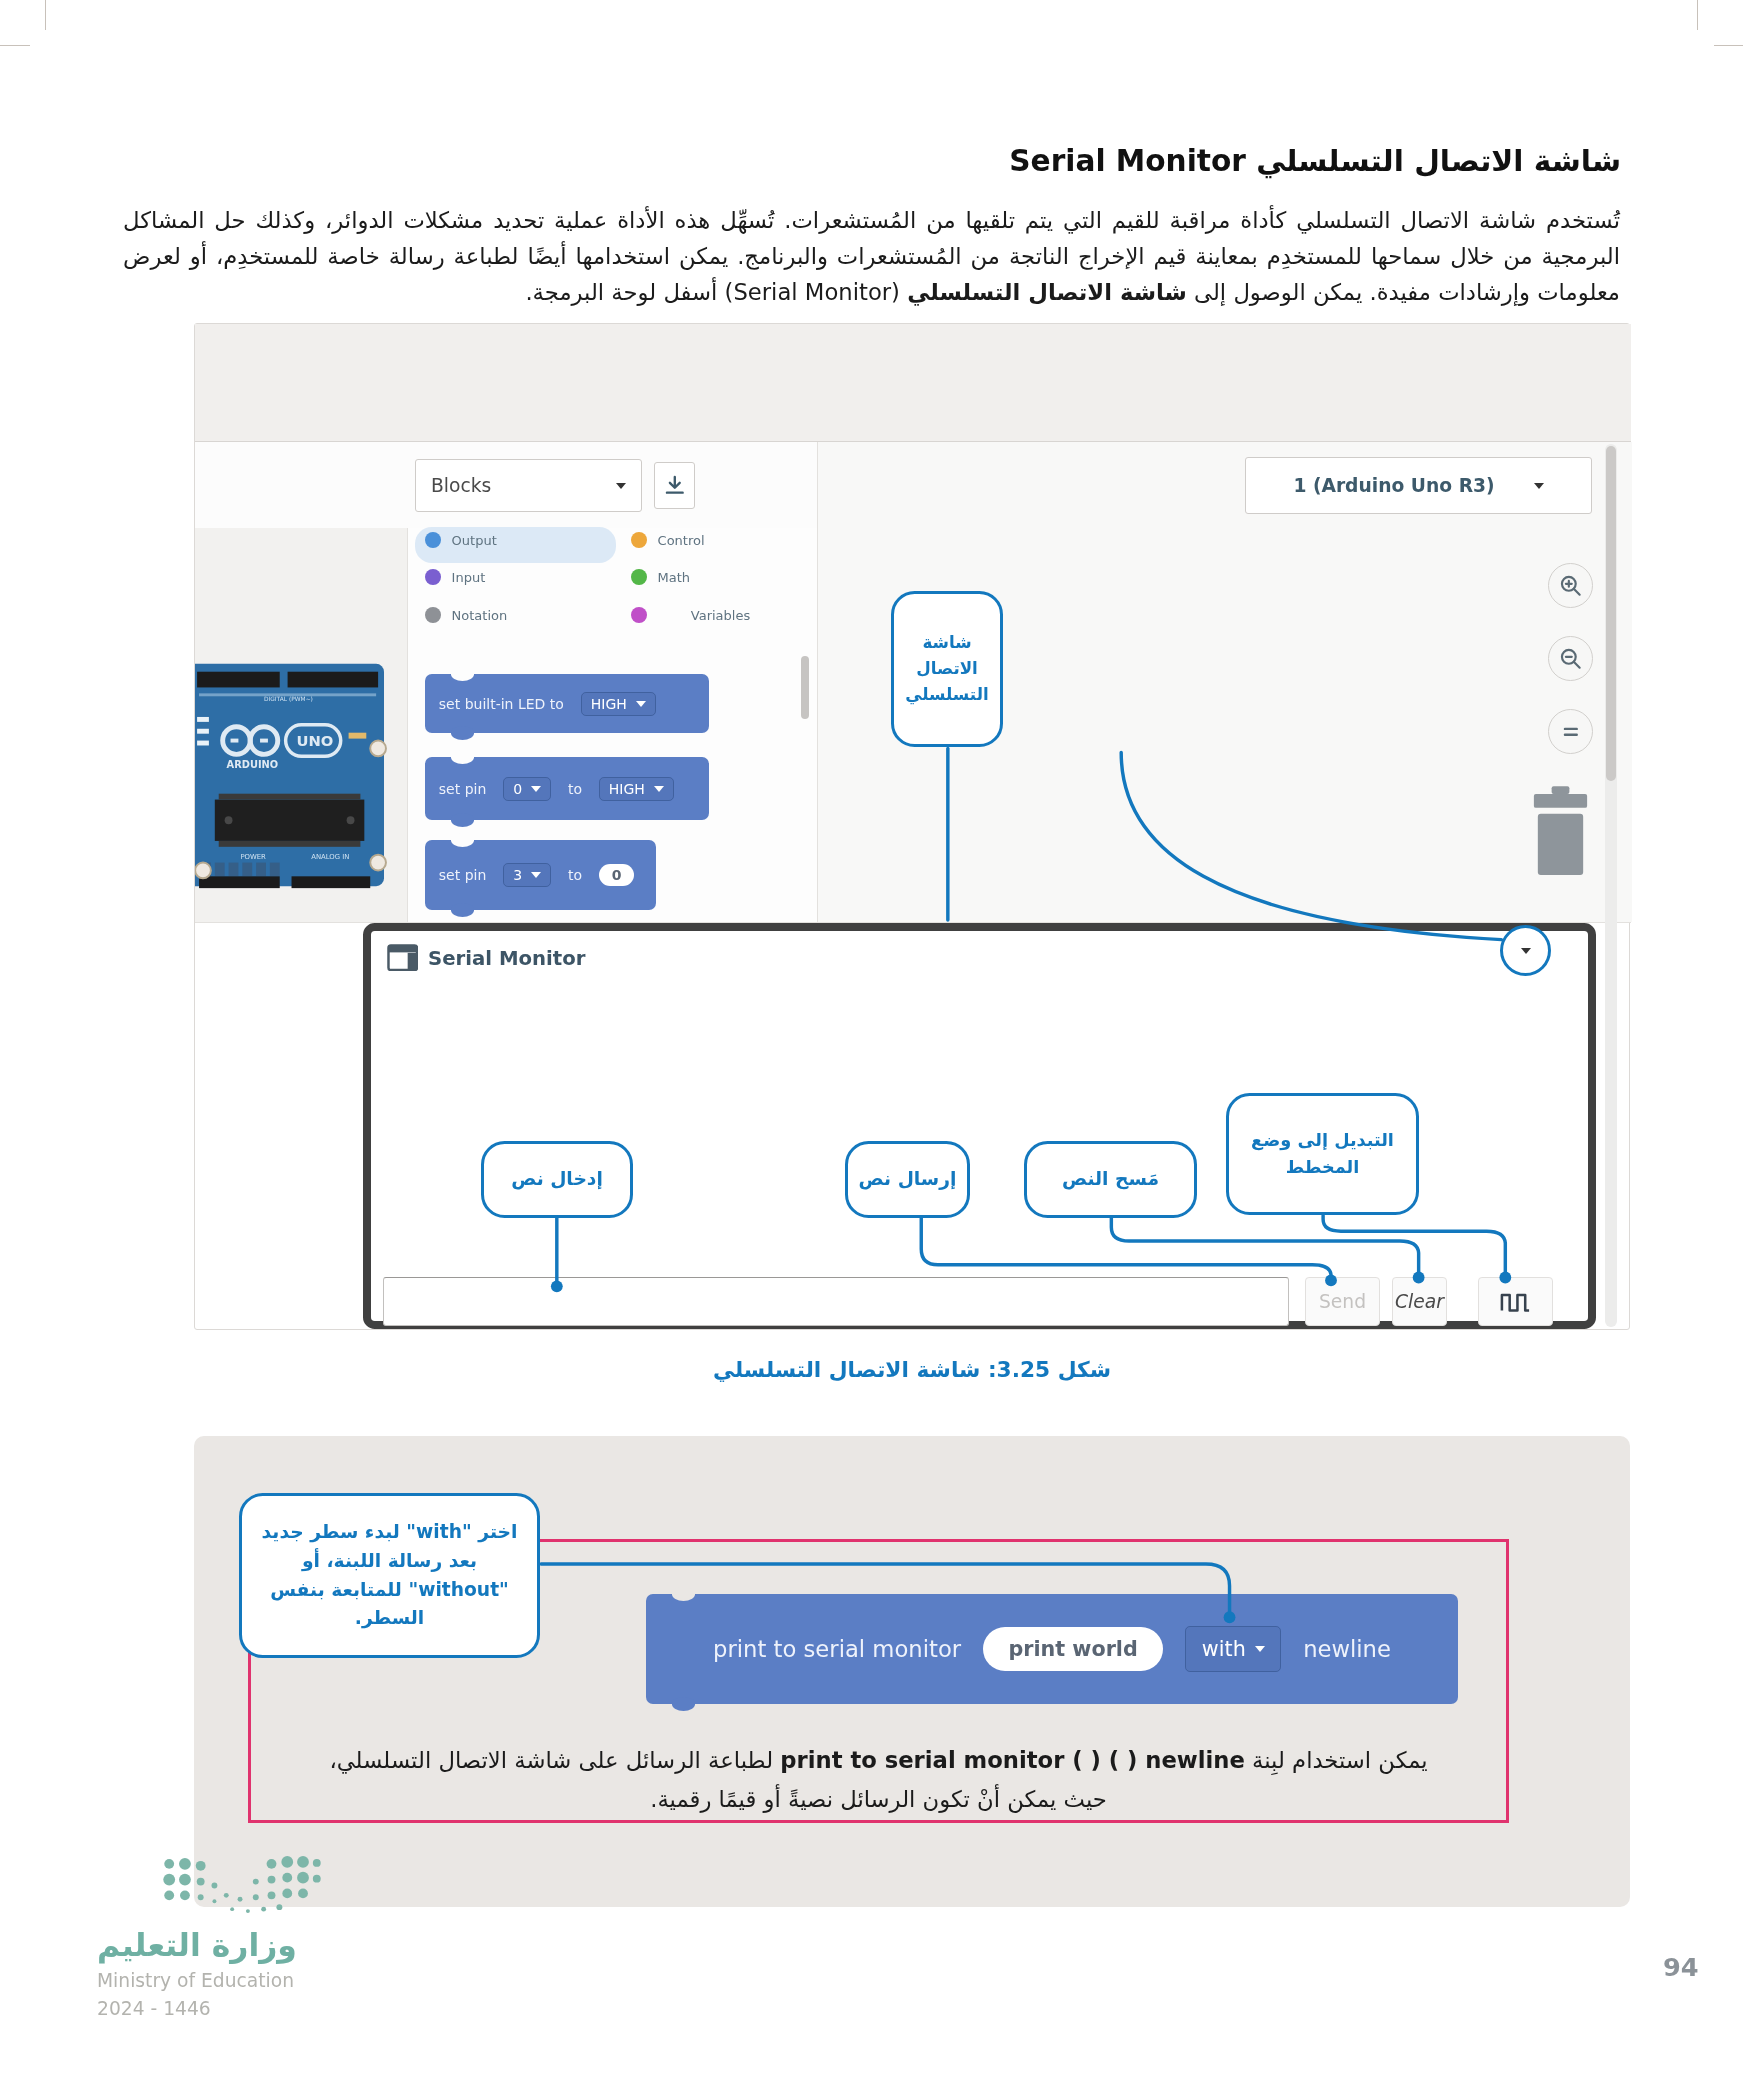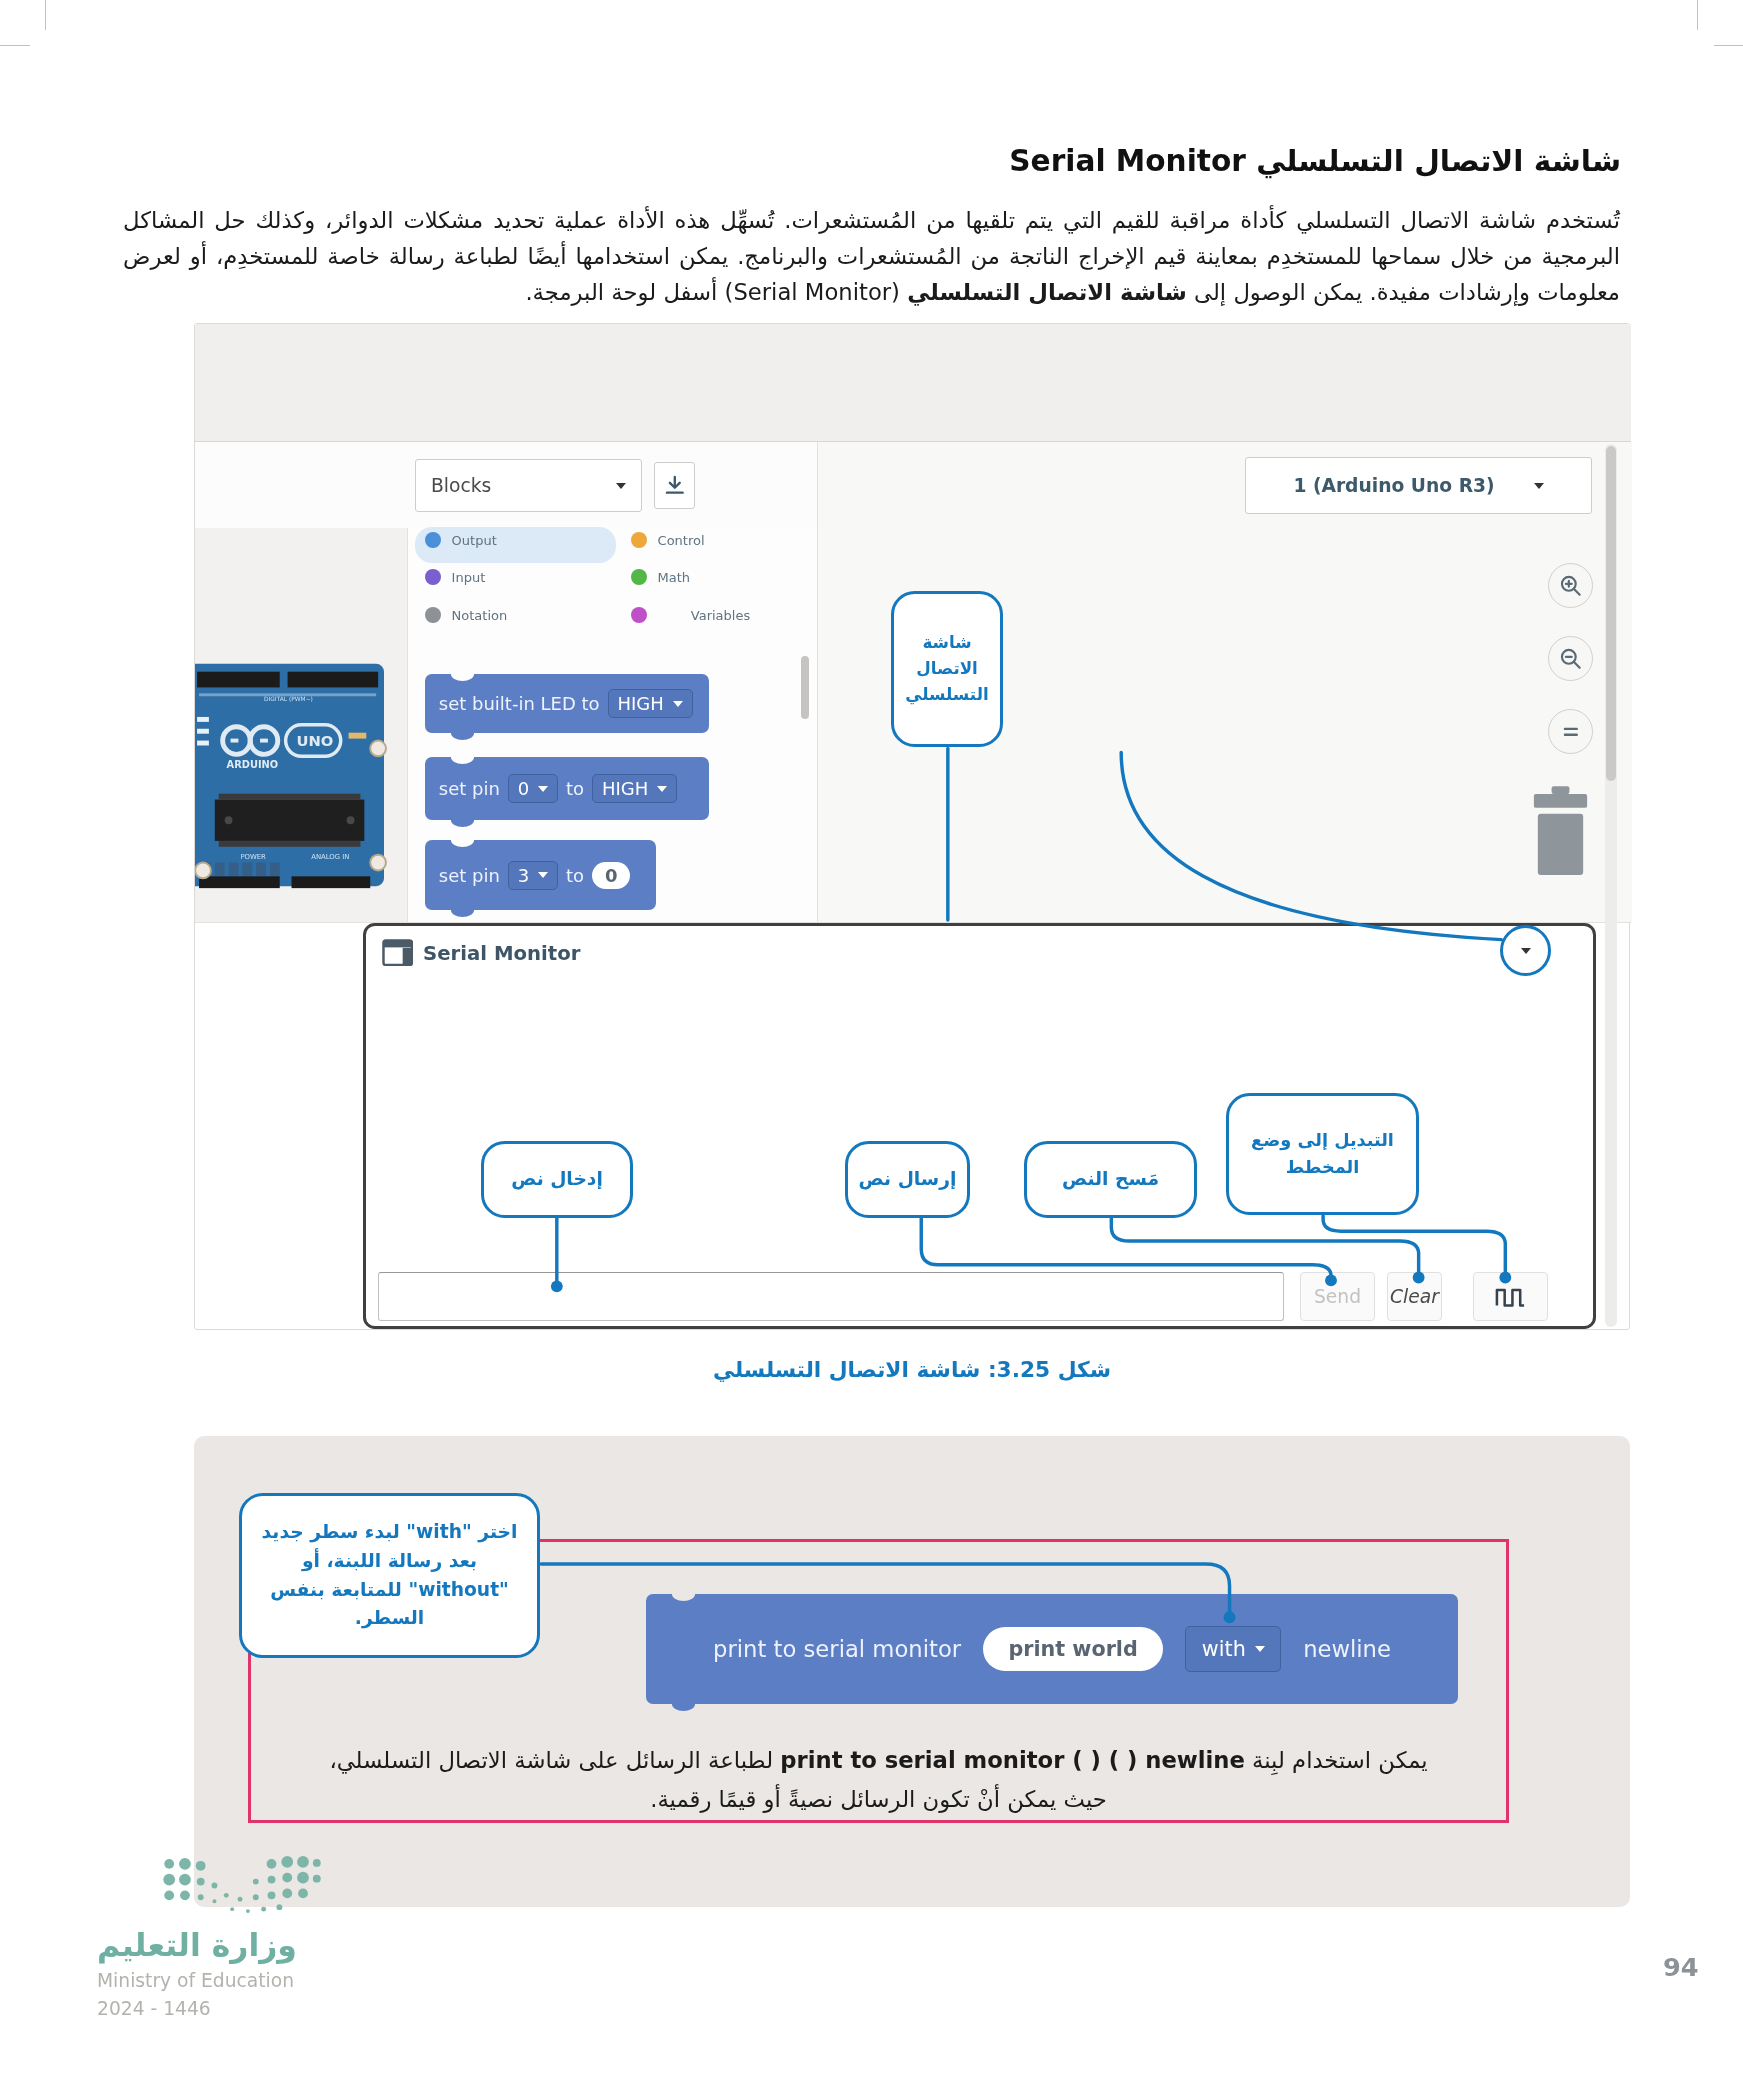--- a/index.html
+++ b/index.html
@@ -24,32 +24,32 @@
   .hline{height:1px;background:#e3e1de;}
   .dropdown{background:#fff;border:1px solid #cfccc9;border-radius:3px;display:flex;align-items:center;
             justify-content:space-between;padding:0 15px;font-size:18.7px;color:#4a4a4a;}
   .caret{width:0;height:0;border-left:5.9px solid transparent;border-right:5.9px solid transparent;
          border-top:6.9px solid currentColor;display:inline-block;flex:none;}
   .iconbtn{background:#fff;border:1px solid #cfccc9;border-radius:3px;display:flex;align-items:center;justify-content:center;}
   .cat{display:flex;align-items:flex-end;gap:10.8px;font-size:13px;color:#5f7381;}
   .cat .dot{width:15.8px;height:15.8px;border-radius:50%;flex:none;}
   .cat-pill{background:#dce9f6;border-radius:16.7px;}
   .block{background:#5b7ec5;border-radius:6.9px;color:#eef2fb;display:flex;align-items:center;
-         gap:8px;padding:0 13.8px;font-size:18px;white-space:nowrap;}
+         gap:17px;padding:0 13.8px;font-size:14px;white-space:nowrap;}
   .block::before{content:"";position:absolute;top:-6.9px;left:25.6px;width:23.6px;height:13.8px;border-radius:50%;background:#fdfdfd;}
   .block::after{content:"";position:absolute;bottom:-6.9px;left:25.6px;width:23.6px;height:13.8px;border-radius:50%;background:#5b7ec5;}
   .block--gray::before{background:#eae7e4;}
   .bdd{background:#5476bb;border:1.5px solid #40619f;border-radius:4.9px;padding:3px 8.9px;display:flex;
        align-items:center;gap:8.9px;color:#fff;}
   .oval{background:#fff;border-radius:984px;padding:3px 12.8px;color:#5a6573;font-weight:bold;}
   .scroll{background:#ececeb;border-radius:5.9px;}
   .thumb{background:#cbc9c7;border-radius:5.9px;}
   .circbtn{border:1.5px solid #d2d0cd;background:#f7f7f6;border-radius:50%;display:flex;align-items:center;justify-content:center;}
   
-  #serial{left:168px;top:599px;width:1233px;height:406px;background:#fff;border:3px solid #404040;border-radius:11.8px;z-index:20;}
+  #serial{left:168px;top:599px;width:1233px;height:406px;background:#fff;border:8px solid #404040;border-radius:11.8px;z-index:20;}
   #serial-title{position:absolute;left:57px;top:15.8px;font-size:19.7px;font-weight:600;color:#3d5566;}
   .btn{background:#fafafa;border:1px solid #e2e0de;border-radius:3.9px;display:flex;align-items:center;
        justify-content:center;font-size:18.7px;}
   
   .bubble{position:absolute;background:#fff;border:3.9px solid #1378be;border-radius:23.6px;color:#1378be;
           font-weight:600;display:flex;align-items:center;justify-content:center;text-align:center;
           direction:rtl;line-height:1.55;padding:5.9px 9.9px;box-sizing:border-box;z-index:30;}
   #overlay{position:absolute;left:0;top:0;width:1744px;height:2093px;pointer-events:none;z-index:25;}
   #caption{left:194px;top:1357px;width:1436px;text-align:center;font-size:21.7px;font-weight:600;
            color:#1378be;direction:rtl;}

